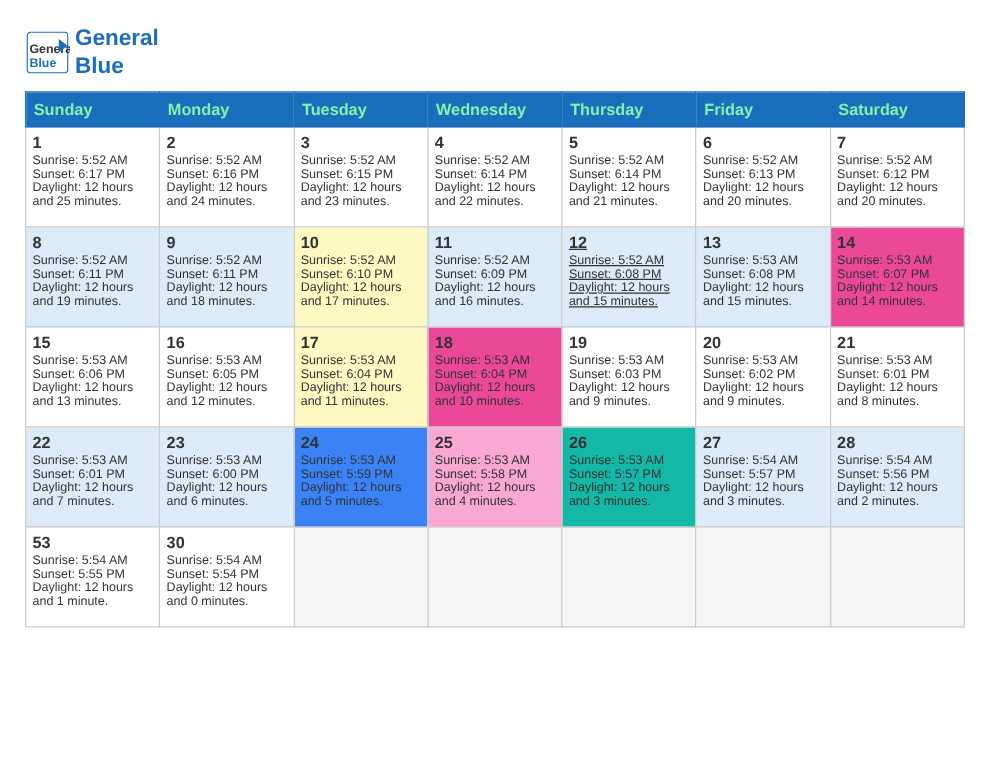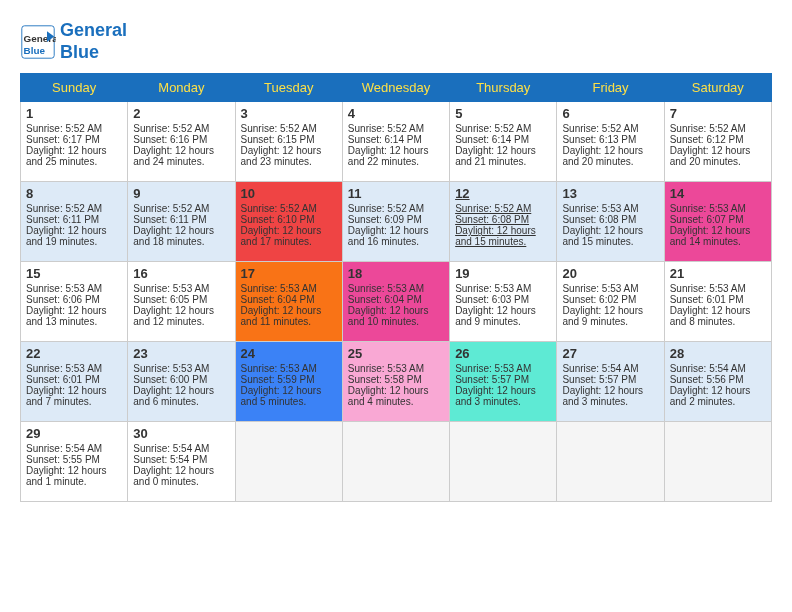--- a/index.html
+++ b/index.html
@@ -45,25 +45,25 @@
     .location {
       font-size: 14px;
       color: #555;
     }
     table {
       width: 100%;
       border-collapse: collapse;
     }
     th {
       background: #1a6fbd;
-      color: #fde047;
+      color: #86efac;
       font-size: 13px;
-      font-weight: normal;
+      font-weight: bold;
       padding: 6px 6px;
-      text-align: center;
+      text-align: left;
       border: 1px solid #1a6fbd;
     }
     td {
       border: 1px solid #ccc;
       vertical-align: top;
       padding: 4px 5px;
       font-size: 10px;
       color: #333;
       height: 80px;
       width: calc(100% / 7);
@@ -125,46 +125,46 @@
         <td style="background: rgb(255, 255, 255);"><span class="day-num">2</span>Sunrise: 5:52 AM<br>Sunset: 6:16 PM<br>Daylight: 12 hours<br>and 24 minutes.</td>
         <td style="background: rgb(255, 255, 255);"><span class="day-num">3</span>Sunrise: 5:52 AM<br>Sunset: 6:15 PM<br>Daylight: 12 hours<br>and 23 minutes.</td>
         <td style="background: rgb(255, 255, 255);"><span class="day-num">4</span>Sunrise: 5:52 AM<br>Sunset: 6:14 PM<br>Daylight: 12 hours<br>and 22 minutes.</td>
         <td style="background: rgb(255, 255, 255);"><span class="day-num">5</span>Sunrise: 5:52 AM<br>Sunset: 6:14 PM<br>Daylight: 12 hours<br>and 21 minutes.</td>
         <td style="background: rgb(255, 255, 255);"><span class="day-num">6</span>Sunrise: 5:52 AM<br>Sunset: 6:13 PM<br>Daylight: 12 hours<br>and 20 minutes.</td>
         <td style="background: rgb(255, 255, 255);"><span class="day-num">7</span>Sunrise: 5:52 AM<br>Sunset: 6:12 PM<br>Daylight: 12 hours<br>and 20 minutes.</td>
       </tr>
       <tr>
         <td style="background: rgb(221, 234, 247);"><span class="day-num">8</span>Sunrise: 5:52 AM<br>Sunset: 6:11 PM<br>Daylight: 12 hours<br>and 19 minutes.</td>
         <td style="background: rgb(221, 234, 247);"><span class="day-num">9</span>Sunrise: 5:52 AM<br>Sunset: 6:11 PM<br>Daylight: 12 hours<br>and 18 minutes.</td>
-        <td style="background: #ef4444;"><span class="day-num">10</span>Sunrise: 5:52 AM<br>Sunset: 6:10 PM<br>Daylight: 12 hours<br>and 17 minutes.</td>
+        <td style="background: #fef9c3;"><span class="day-num">10</span>Sunrise: 5:52 AM<br>Sunset: 6:10 PM<br>Daylight: 12 hours<br>and 17 minutes.</td>
         <td style="background: rgb(221, 234, 247);"><span class="day-num">11</span>Sunrise: 5:52 AM<br>Sunset: 6:09 PM<br>Daylight: 12 hours<br>and 16 minutes.</td>
         <td style="background: rgb(221, 234, 247); text-decoration: underline;"><span class="day-num">12</span>Sunrise: 5:52 AM<br>Sunset: 6:08 PM<br>Daylight: 12 hours<br>and 15 minutes.</td>
         <td style="background: rgb(221, 234, 247);"><span class="day-num">13</span>Sunrise: 5:53 AM<br>Sunset: 6:08 PM<br>Daylight: 12 hours<br>and 15 minutes.</td>
         <td style="background: #ec4899;"><span class="day-num">14</span>Sunrise: 5:53 AM<br>Sunset: 6:07 PM<br>Daylight: 12 hours<br>and 14 minutes.</td>
       </tr>
       <tr>
         <td style="background: rgb(255, 255, 255);"><span class="day-num">15</span>Sunrise: 5:53 AM<br>Sunset: 6:06 PM<br>Daylight: 12 hours<br>and 13 minutes.</td>
         <td style="background: rgb(255, 255, 255);"><span class="day-num">16</span>Sunrise: 5:53 AM<br>Sunset: 6:05 PM<br>Daylight: 12 hours<br>and 12 minutes.</td>
-        <td style="background: #f97316;"><span class="day-num">17</span>Sunrise: 5:53 AM<br>Sunset: 6:04 PM<br>Daylight: 12 hours<br>and 11 minutes.</td>
+        <td style="background: #fef9c3;"><span class="day-num">17</span>Sunrise: 5:53 AM<br>Sunset: 6:04 PM<br>Daylight: 12 hours<br>and 11 minutes.</td>
         <td style="background: #ec4899;"><span class="day-num">18</span>Sunrise: 5:53 AM<br>Sunset: 6:04 PM<br>Daylight: 12 hours<br>and 10 minutes.</td>
         <td style="background: rgb(255, 255, 255);"><span class="day-num">19</span>Sunrise: 5:53 AM<br>Sunset: 6:03 PM<br>Daylight: 12 hours<br>and 9 minutes.</td>
         <td style="background: rgb(255, 255, 255);"><span class="day-num">20</span>Sunrise: 5:53 AM<br>Sunset: 6:02 PM<br>Daylight: 12 hours<br>and 9 minutes.</td>
         <td style="background: rgb(255, 255, 255);"><span class="day-num">21</span>Sunrise: 5:53 AM<br>Sunset: 6:01 PM<br>Daylight: 12 hours<br>and 8 minutes.</td>
       </tr>
       <tr>
         <td style="background: rgb(221, 234, 247);"><span class="day-num">22</span>Sunrise: 5:53 AM<br>Sunset: 6:01 PM<br>Daylight: 12 hours<br>and 7 minutes.</td>
         <td style="background: rgb(221, 234, 247);"><span class="day-num">23</span>Sunrise: 5:53 AM<br>Sunset: 6:00 PM<br>Daylight: 12 hours<br>and 6 minutes.</td>
         <td style="background: #3b82f6;"><span class="day-num">24</span>Sunrise: 5:53 AM<br>Sunset: 5:59 PM<br>Daylight: 12 hours<br>and 5 minutes.</td>
         <td style="background: #f9a8d4;"><span class="day-num">25</span>Sunrise: 5:53 AM<br>Sunset: 5:58 PM<br>Daylight: 12 hours<br>and 4 minutes.</td>
-        <td style="background: #5eead4;"><span class="day-num">26</span>Sunrise: 5:53 AM<br>Sunset: 5:57 PM<br>Daylight: 12 hours<br>and 3 minutes.</td>
+        <td style="background: #14b8a6;"><span class="day-num">26</span>Sunrise: 5:53 AM<br>Sunset: 5:57 PM<br>Daylight: 12 hours<br>and 3 minutes.</td>
         <td style="background: rgb(221, 234, 247);"><span class="day-num">27</span>Sunrise: 5:54 AM<br>Sunset: 5:57 PM<br>Daylight: 12 hours<br>and 3 minutes.</td>
         <td style="background: rgb(221, 234, 247);"><span class="day-num">28</span>Sunrise: 5:54 AM<br>Sunset: 5:56 PM<br>Daylight: 12 hours<br>and 2 minutes.</td>
       </tr>
       <tr>
-        <td style="background: rgb(255, 255, 255);"><span class="day-num">29</span>Sunrise: 5:54 AM<br>Sunset: 5:55 PM<br>Daylight: 12 hours<br>and 1 minute.</td>
+        <td style="background: rgb(255, 255, 255);"><span class="day-num">53</span>Sunrise: 5:54 AM<br>Sunset: 5:55 PM<br>Daylight: 12 hours<br>and 1 minute.</td>
         <td style="background: rgb(255, 255, 255);"><span class="day-num">30</span>Sunrise: 5:54 AM<br>Sunset: 5:54 PM<br>Daylight: 12 hours<br>and 0 minutes.</td>
         <td class="empty"></td>
         <td class="empty"></td>
         <td class="empty"></td>
         <td class="empty"></td>
         <td class="empty"></td>
       </tr>
     </tbody>
 </table>
 

